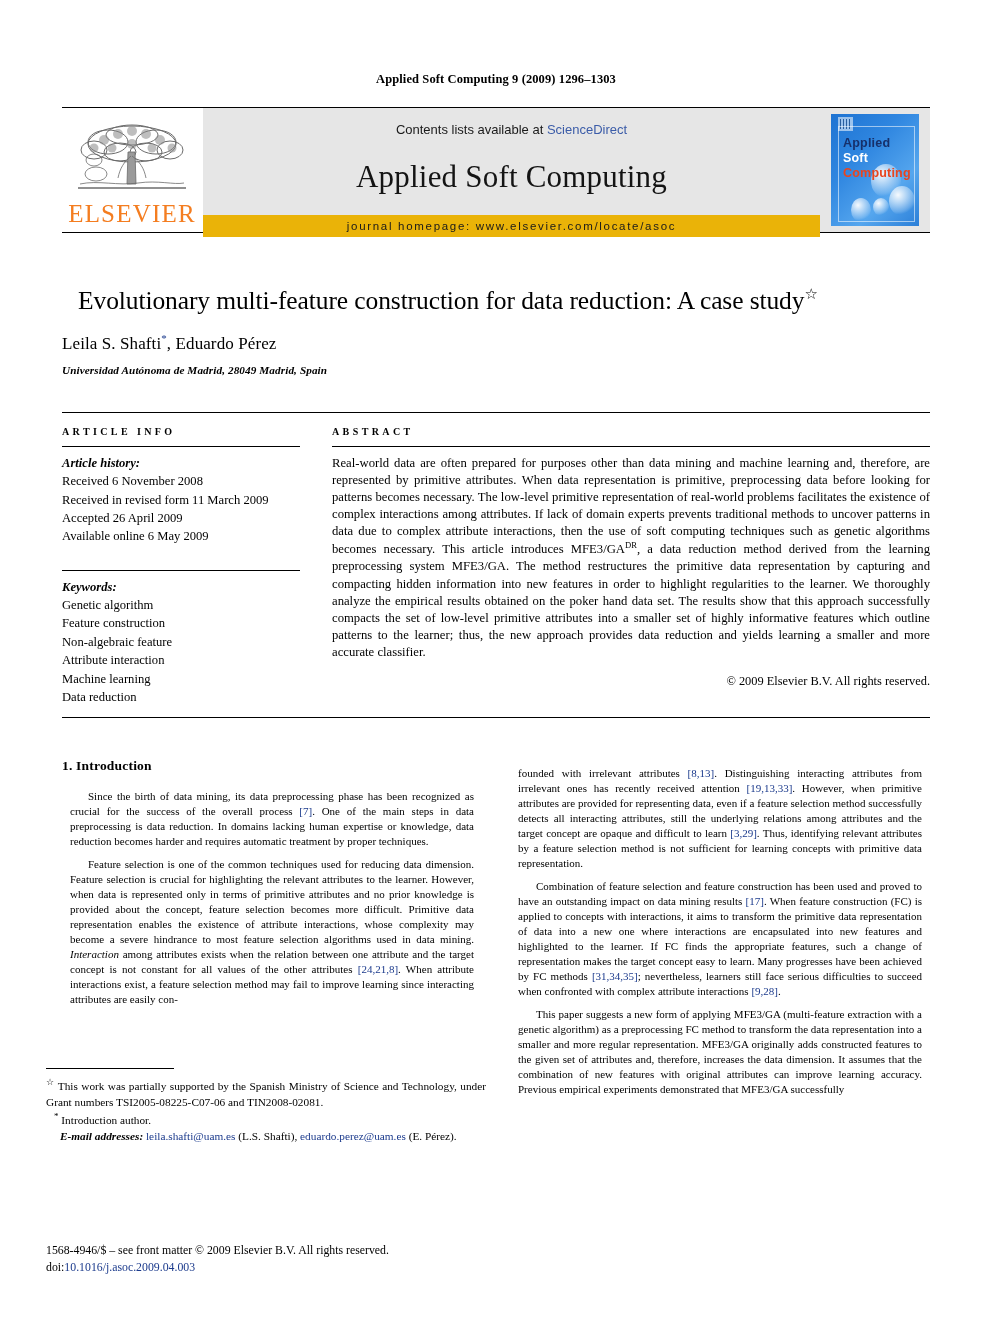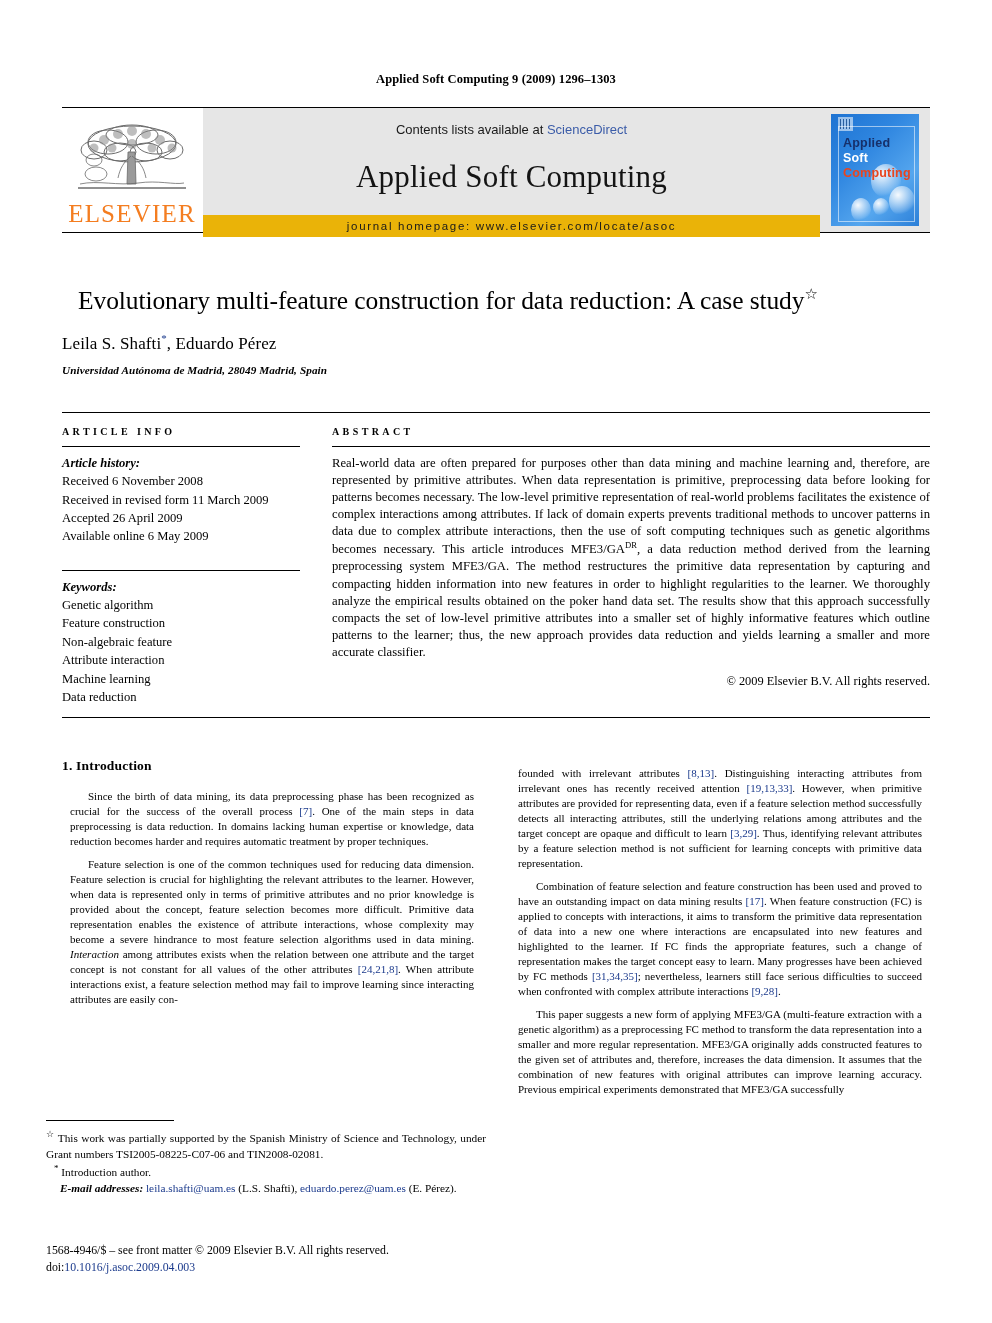--- a/index.html
+++ b/index.html
@@ -233,21 +233,21 @@
     hyphens: manual;
   }
   .btext + .btext { margin-top: 0; }
   .ref { color: #1b3a8c; }
   .btext i { font-style: italic; }
 
   
   .footnotes {
     position: absolute;
     left: 46px;
-    top: 1120px;
+    top: 1068px;
     width: 440px;
     font-size: 11.3px;
     line-height: 1.42;
   }
   .fn-rule { width: 128px; border-top: 1px solid #000; margin-bottom: 7px; }
   .fn-line { text-align: justify; }
   .fn-line .marker { vertical-align: super; font-size: 9px; }
   .fn-email { color: #1b3a8c; }
   .fn-ital { font-style: italic; font-weight: bold; }
 

